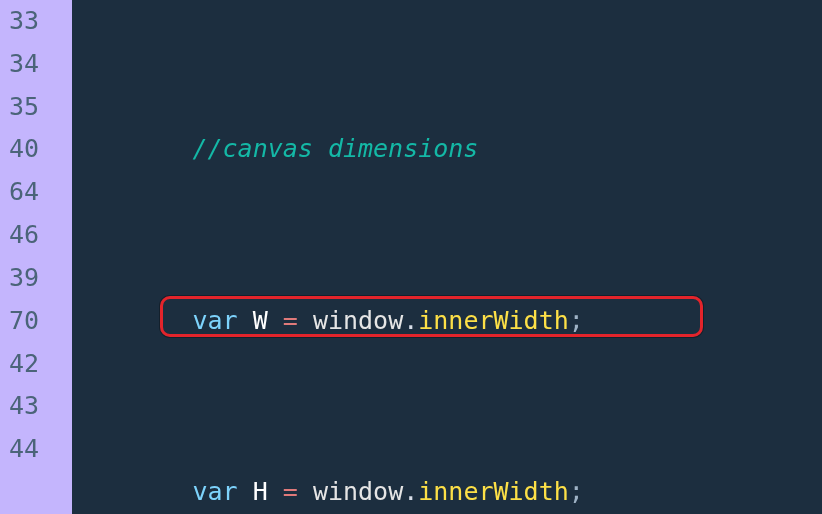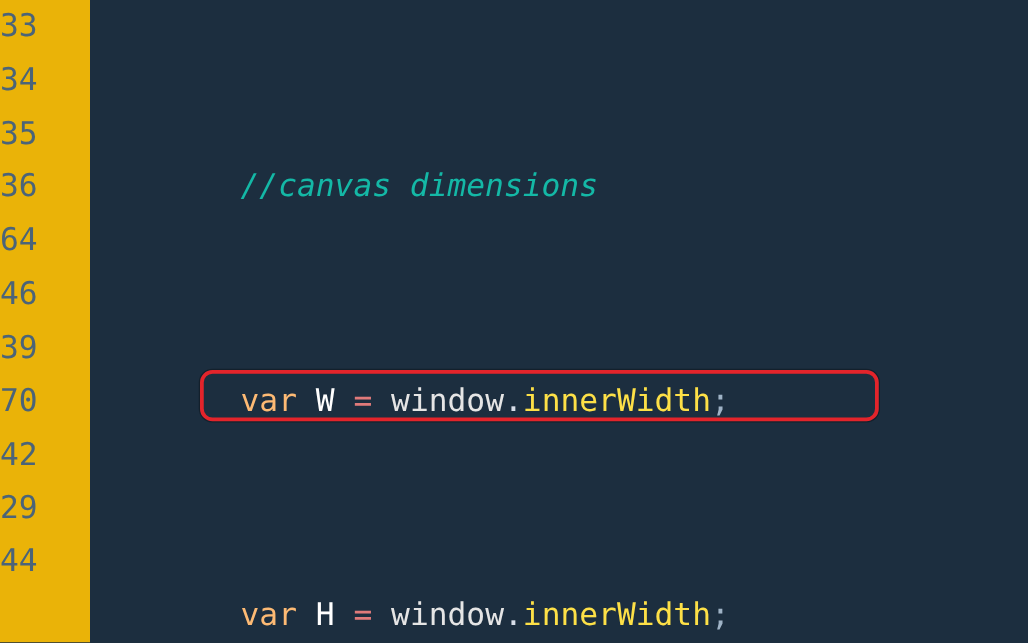--- a/index.html
+++ b/index.html
@@ -8,37 +8,37 @@
     font-family: "Consolas", "Menlo", "Monaco", monospace;
     font-size: 25px;
     line-height: 42.83px;
     width: 822px;
     height: 514px;
     overflow: hidden;
     color: #d8dee9;
   }
   .editor { display: flex; width: 100%; height: 100%; }
   .gutter {
-    background: #eab308;
+    background: #c4b5fd;
     color: #4b6479;
-    text-align: left;
+    text-align: center;
     padding-right: 24px;
     width: 72px;
     user-select: none;
     flex-shrink: 0;
   }
   .gutter .num { height: 42.83px; }
   .code {
     flex: 1;
     white-space: pre;
     position: relative;
   }
   .line { height: 42.83px; position: relative; }
   .c-comment { color: #14b8a6; font-style: italic; }
-  .c-kw { color: #fdba74; }
+  .c-kw { color: #7dd3fc; }
   .c-id { color: #e5e5e5; }
   .c-prop { color: #e07a7a; }
   .c-pink { color: #fde047; }
   .c-op { color: #d8dee9; }
   .c-punc { color: #9fb3c6; }
   .c-white { color: #ffffff; }
   .highlight-box {
     position: absolute;
     border: 3px solid #e3242b;
     border-radius: 10px;
@@ -47,27 +47,27 @@
   }
 </style>
 </head>
 <body>
 
 <div class="editor">
   <div class="gutter" id="gutter">
       <div class="num">33</div>
       <div class="num">34</div>
       <div class="num">35</div>
-      <div class="num">36</div>
+      <div class="num">40</div>
       <div class="num">64</div>
       <div class="num">46</div>
       <div class="num">39</div>
       <div class="num">70</div>
       <div class="num">42</div>
-      <div class="num">29</div>
+      <div class="num">43</div>
       <div class="num">44</div>
     </div>
   <div class="code">
 
     <div class="line"><span>        </span><span class="c-comment">//canvas dimensions</span></div>
 
     <div class="line"><span>        </span><span class="c-kw">var</span><span> </span><span class="c-white">W</span><span> </span><span class="c-prop">=</span><span> </span><span class="c-id">window</span><span class="c-op">.</span><span class="c-pink">innerWidth</span><span class="c-punc">;</span></div>
 
     <div class="line"><span>        </span><span class="c-kw">var</span><span> </span><span class="c-white">H</span><span> </span><span class="c-prop">=</span><span> </span><span class="c-id">window</span><span class="c-op">.</span><span class="c-pink">innerWidth</span><span class="c-punc">;</span></div>
 

